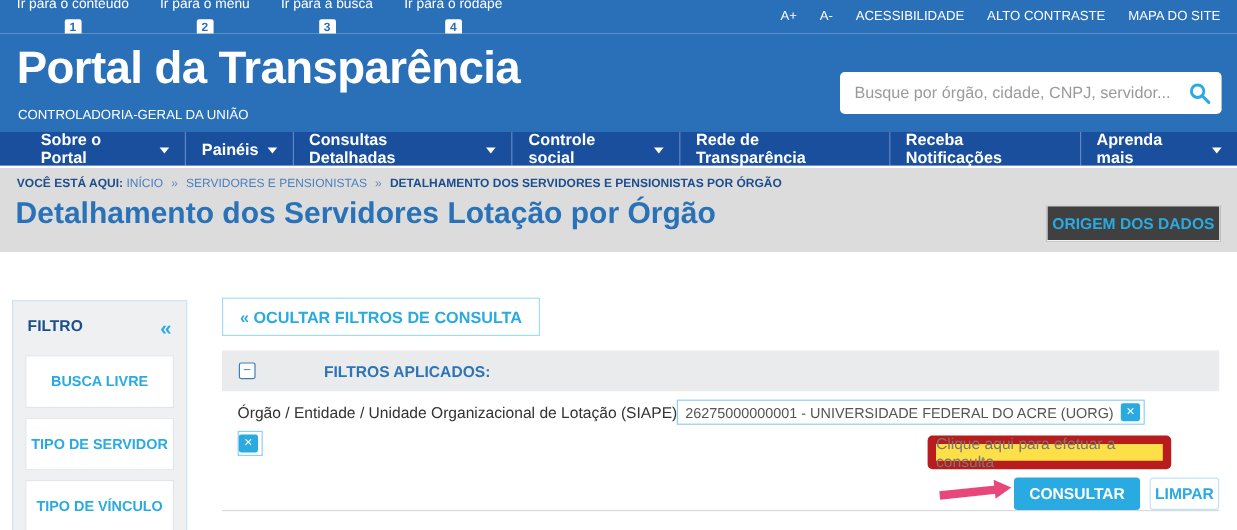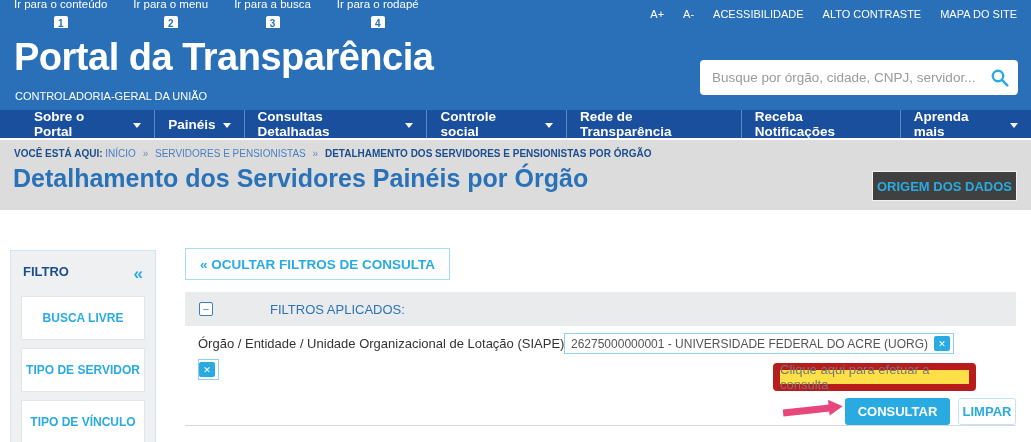--- a/index.html
+++ b/index.html
@@ -76,21 +76,21 @@
   .hide-filters-btn { position:absolute; left:185px; top:248px; height:32px;
     padding:0 14px; background:#fff; border:1px solid #a5dcf5; color:#29abe2;
     font-size:13.5px; font-weight:bold; display:flex; align-items:center; cursor:pointer; }
   .filters-panel { position:absolute; left:185px; top:292px; width:831px; height:134px;
     background:#fff; border-bottom:1px solid #d9d9d9; }
   .panel-head { height:34px; background:#e9ebed; display:flex; align-items:center;
     gap:9px; padding:0 14px; }
   .minus-box { display:inline-flex; align-items:center; justify-content:center;
     width:14px; height:14px; border:1px solid #3f7fb5; border-radius:2px; color:#3f7fb5;
     font-size:11px; line-height:1; cursor:pointer; background:#fff; }
-  .panel-title { color:#2d74b6; font-size:13px; font-weight:normal;padding-left:48px; }
+  .panel-title { color:#2d74b6; font-size:13px; font-weight:bold;padding-left:48px; }
   .panel-body { position:relative; height:100px; }
   .field-label { position:absolute; left:13px; top:10px; font-size:13px; color:#333; }
   .tag { position:absolute; display:flex; align-items:center; gap:0; background:#fff;
     border:1px solid #8fd0f0; height:21px; font-size:12px; color:#555; }
   .tag .tag-text { padding:0 6px; white-space:nowrap; }
   .tag .tag-close { display:inline-flex; align-items:center; justify-content:center;
     width:16px; height:15px; margin-right:3px; background:#29abe2; color:#fff;
     font-size:9px; font-weight:bold; border-radius:2px; cursor:pointer; }
   .tag-uorg { left:379px; top:7px; }
   .tag-orgao { left:13px; top:33px; }
@@ -191,21 +191,21 @@
 
   <div class="page-head">
     <div class="breadcrumb">
       <span class="bc-prefix">VOCÊ ESTÁ AQUI:</span>
       <a>INÍCIO</a>
       <span class="bc-sep">»</span>
       <a>SERVIDORES E PENSIONISTAS</a>
       <span class="bc-sep">»</span>
       <span class="bc-current">DETALHAMENTO DOS SERVIDORES E PENSIONISTAS POR ÓRGÃO</span>
     </div>
-    <h1 class="page-title">Detalhamento dos Servidores Painéis por Órgão</h1>
+    <h1 class="page-title">Detalhamento dos Servidores Lotação por Órgão</h1>
     <div class="origin-btn">ORIGEM DOS DADOS</div>
   </div>
 
   <aside class="sidebar">
     <div class="sidebar-head">
       <span class="sidebar-title">FILTRO</span>
       <span class="sidebar-collapse">«</span>
     </div>
     <div class="side-btn">BUSCA LIVRE</div>
     <div class="side-btn">TIPO DE SERVIDOR</div>

